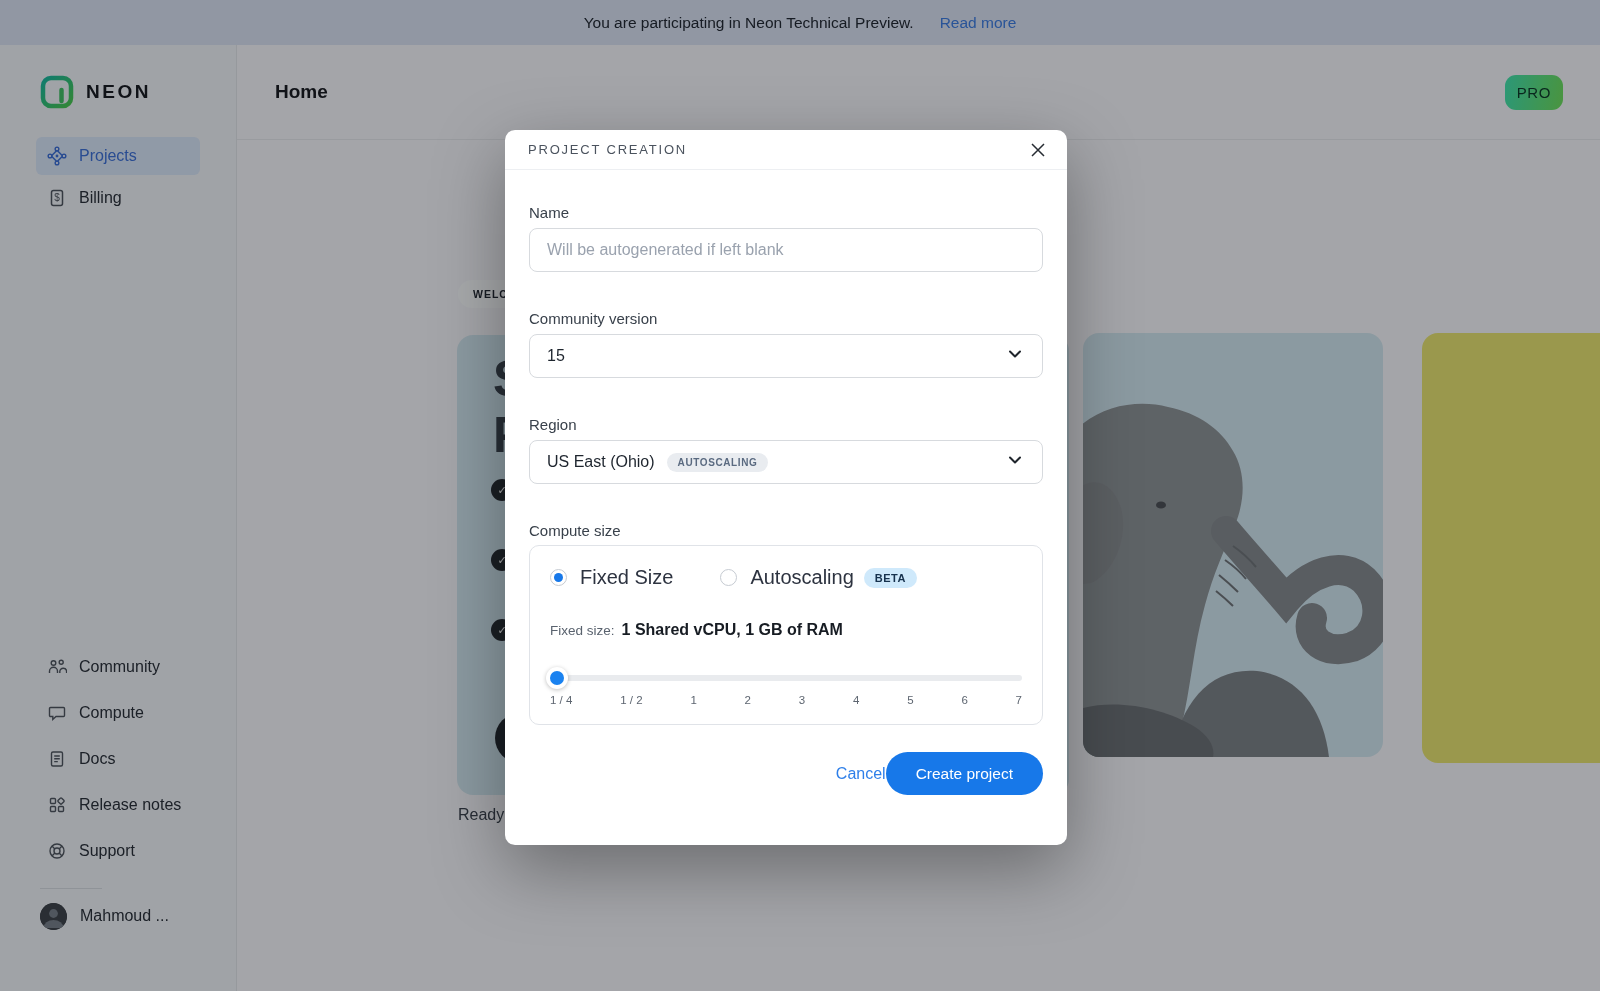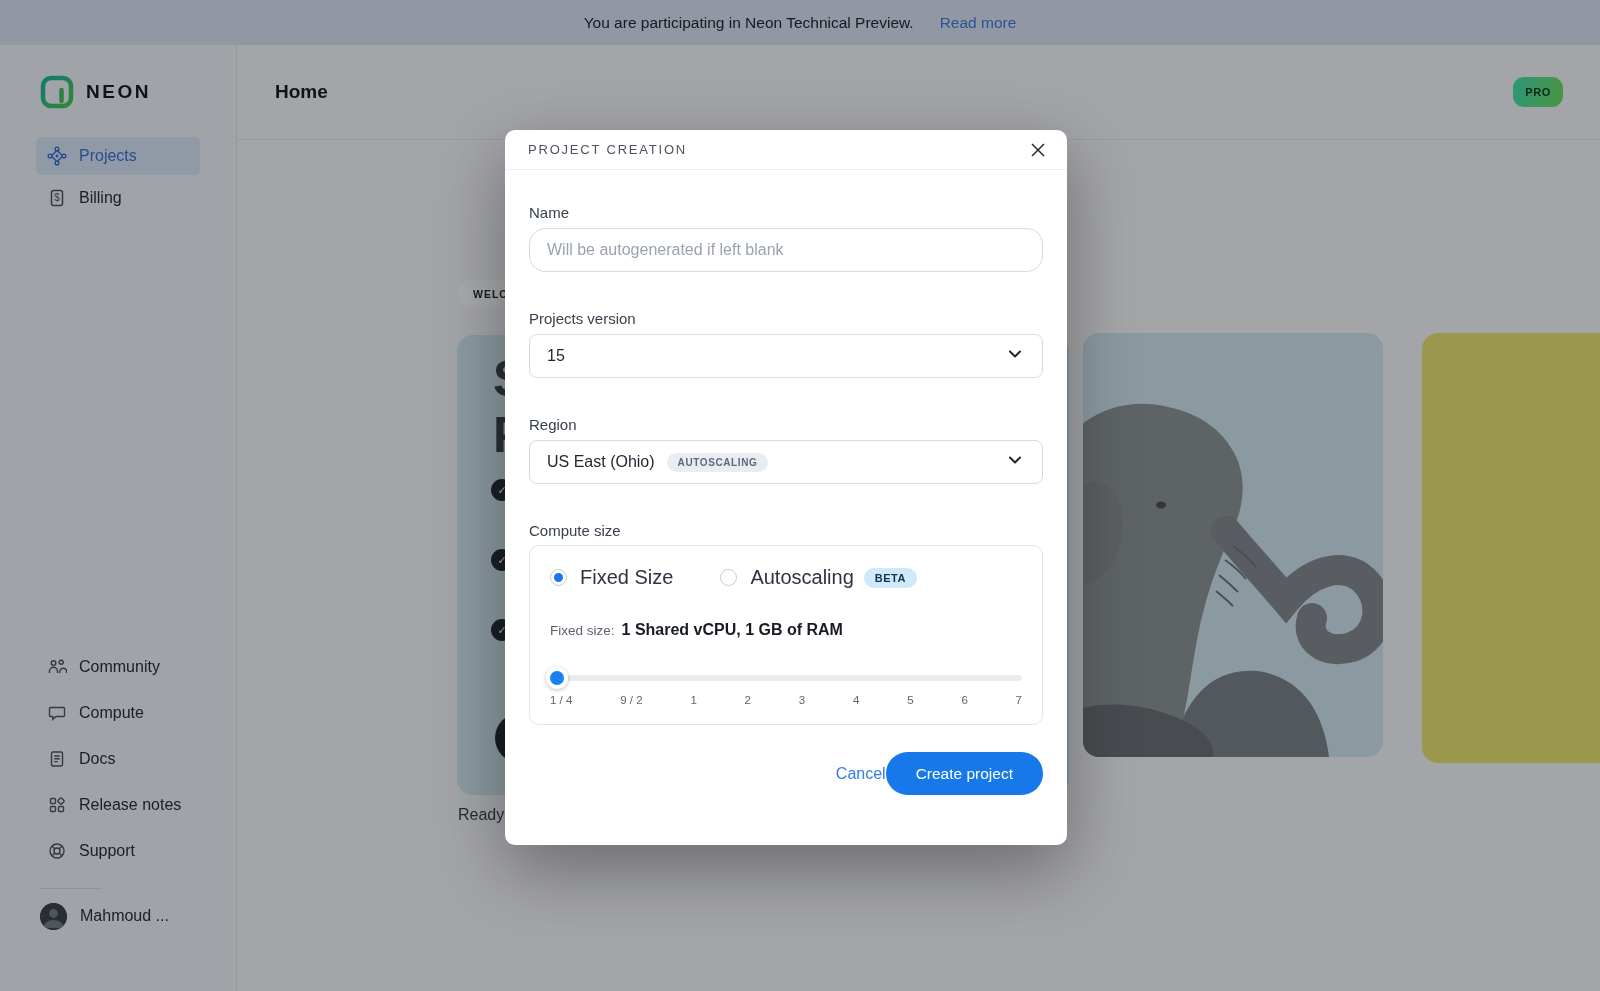--- a/index.html
+++ b/index.html
@@ -32,42 +32,42 @@
   .side-footer{margin-top:auto;padding:0 36px}
   .side-divider{height:1px;width:62px;background:#d8dce1;margin:16px 0 8px 4px}
   .user-row{display:flex;align-items:center;height:38px;margin:0 0 56px 40px;cursor:pointer}
   .avatar{width:27px;height:27px;border-radius:50%;overflow:hidden;background:#3c4147;flex:0 0 auto}
   .user-name{margin-left:13px;font-size:16px;color:#272d35}
 
   
   .main{flex:1;position:relative;background:var(--page-bg)}
   .main-header{height:95px;border-bottom:1px solid #e7e9ec;display:flex;align-items:center;padding:0 37px 0 38px}
   .page-title{font-size:19px;font-weight:700;color:#16181d}
-  .pro-badge{margin-left:auto;background:linear-gradient(100deg,var(--pro-from),var(--pro-to));color:#0a3524;font-size:11px;font-weight:700;letter-spacing:.6px;padding:9px 12px;border-radius:11px}
+  .pro-badge{margin-left:auto;background:linear-gradient(100deg,var(--pro-from),var(--pro-to));color:#0a3524;font-size:15px;font-weight:400;letter-spacing:.6px;padding:9px 12px;border-radius:11px}
   .content{position:relative;height:851px}
   .welcome-pill{position:absolute;left:221px;top:140px;height:28px;display:inline-flex;align-items:center;background:#fcfdfe;border-radius:14px;padding:0 15px;font-size:10.5px;font-weight:700;letter-spacing:1px;color:#20262e}
   .card{position:absolute;border-radius:16px;background:var(--card-teal);overflow:hidden}
   .card-left{left:220px;top:195px;width:612px;height:460px}
   .big-letters{position:absolute;left:36px;top:16px;font-size:50px;line-height:56px;font-weight:700;color:#3a424c}
   .check-bullet{position:absolute;left:34px;width:22px;height:22px;border-radius:50%;background:#262b31;color:#fff;font-size:11px;display:flex;align-items:center;justify-content:center}
   .circle-btn{position:absolute;left:38px;top:378px;width:50px;height:50px;border-radius:50%;background:#23282e;cursor:pointer}
   .card-elephant{left:846px;top:193px;width:300px;height:424px}
   .card-yellow{left:1185px;top:193px;width:210px;height:430px;background:var(--card-yellow)}
   .ready-text{position:absolute;left:221px;top:666px;font-size:16px;color:#39404a}
 
   
   .overlay{position:absolute;inset:0;background:rgba(10,12,16,.35);z-index:50;cursor:pointer}
   .modal{position:absolute;left:505px;top:130px;width:562px;height:715px;background:#fff;border-radius:10px;z-index:60;box-shadow:0 24px 70px rgba(0,0,0,.35)}
   .modal-header{height:40px;display:flex;align-items:center;padding:0 18px 0 23px;border-bottom:1px solid #edeff2}
   .modal-title{font-size:13px;letter-spacing:1.8px;font-weight:500;color:#4b535e}
   .close-btn{margin-left:auto;width:22px;height:22px;display:flex;align-items:center;justify-content:center;cursor:pointer;color:#272c33}
   .modal-body{padding:0 24px}
   .field-label{margin-top:38px;font-size:15px;color:#39414b}
   .field-label.first{margin-top:34px}
-  .text-input{margin-top:7px;width:100%;height:44px;border:1px solid #d7dade;border-radius:16px;padding:0 17px;font-size:16px;font-family:"Liberation Sans",sans-serif;color:#1e252e;outline:none}
+  .text-input{margin-top:7px;width:100%;height:44px;border:1px solid #d7dade;border-radius:8px;padding:0 17px;font-size:16px;font-family:"Liberation Sans",sans-serif;color:#1e252e;outline:none}
   .text-input::placeholder{color:#9aa2ae}
   .select{margin-top:7px;height:44px;border:1px solid #d7dade;border-radius:8px;display:flex;align-items:center;padding:0 19px 0 17px;cursor:pointer;background:#fff}
   .select-value{font-size:16px;color:#1e252e}
   .pill-badge{margin-left:12px;background:var(--badge-bg);color:var(--badge-text);font-size:10px;font-weight:700;letter-spacing:.6px;padding:4px 11px;border-radius:11px}
   .chev{margin-left:auto;flex:0 0 auto;color:#1f252c}
   .compute-box{margin-top:6px;border:1px solid #e0e3e8;border-radius:10px;padding:20px 20px 18px 20px}
   .radio-row{display:flex;align-items:center;gap:47px}
   .radio-opt{display:flex;align-items:center;cursor:pointer}
   .radio-circle{width:17px;height:17px;border-radius:50%;border:1px solid #c6cbd2;background:#fff;display:flex;align-items:center;justify-content:center}
   .radio-dot{width:9px;height:9px;border-radius:50%;background:var(--accent)}
@@ -235,21 +235,21 @@
         <svg viewBox="0 0 20 20" width="20" height="20" fill="none" stroke="currentColor" stroke-width="1.5">
           <path d="M4 4l12 12M16 4L4 16"></path>
         </svg>
       </span>
     </div>
 
     <div class="modal-body">
       <div class="field-label first">Name</div>
       <input class="text-input" type="text" placeholder="Will be autogenerated if left blank" style="">
 
-      <div class="field-label">Projects version</div>
+      <div class="field-label">Community version</div>
       <div class="select">
         <span class="select-value">15</span>
         <span class="chev">
           <svg viewBox="0 0 16 16" width="16" height="16" fill="none" stroke="currentColor" stroke-width="2" stroke-linecap="round" stroke-linejoin="round">
               <polyline points="3,5.5 8,10.5 13,5.5"></polyline>
             </svg>
         </span>
       </div>
 
       <div class="field-label">Region</div>
@@ -285,21 +285,21 @@
         </div>
 
         <div class="slider">
           <div class="slider-track"></div>
           <div class="slider-thumb">
               <div class="slider-thumb-dot"></div>
             </div>
         </div>
         <div class="ticks">
           <span>1 / 4</span>
-          <span>9 / 2</span>
+          <span>1 / 2</span>
           <span>1</span>
           <span>2</span>
           <span>3</span>
           <span>4</span>
           <span>5</span>
           <span>6</span>
           <span>7</span>
         </div>
       </div>
 

